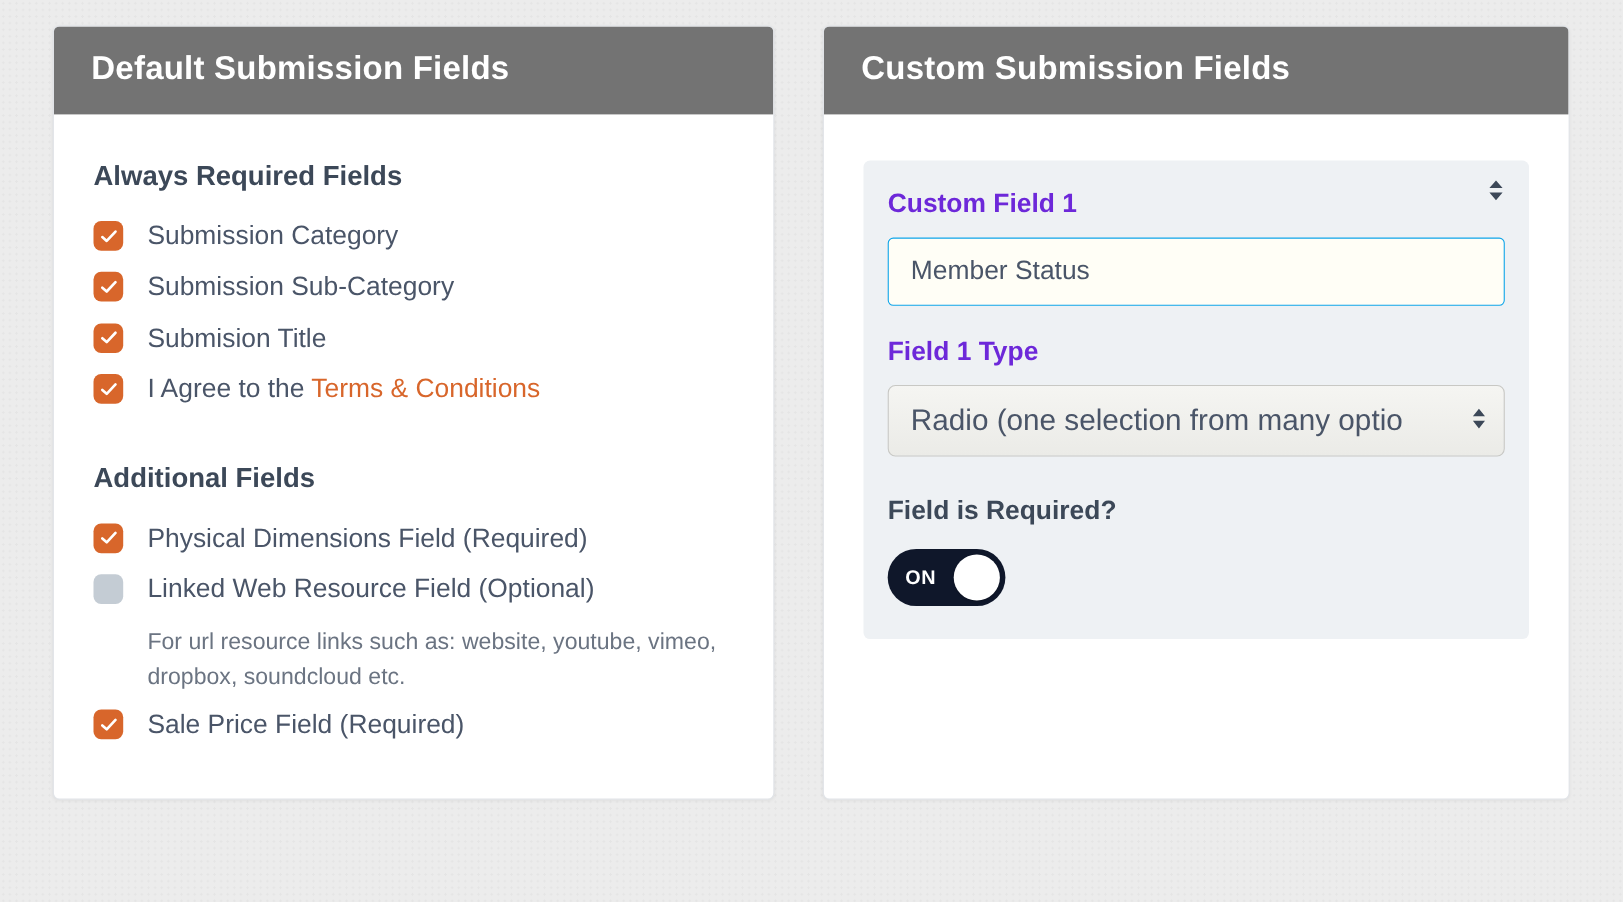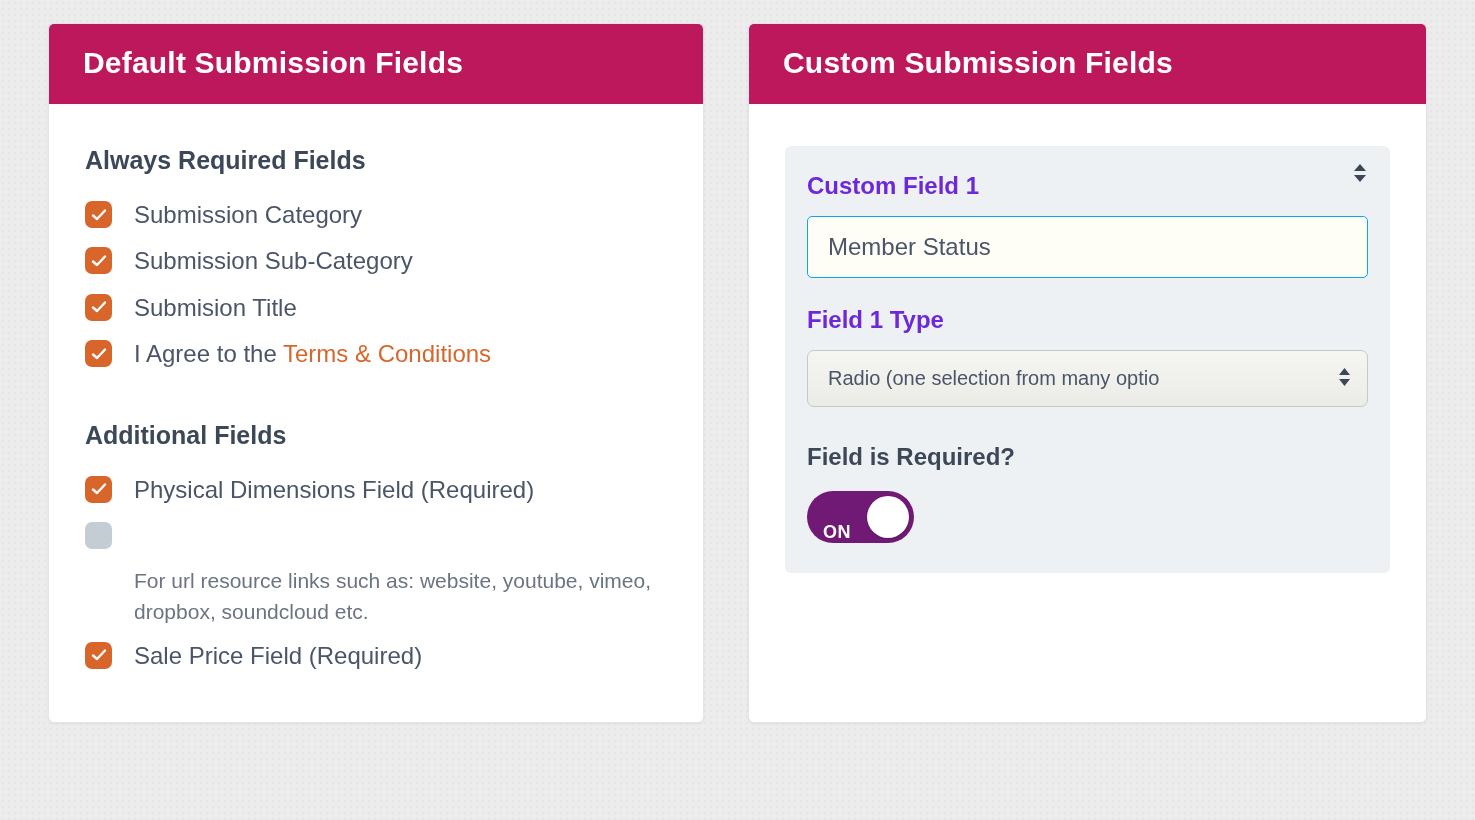--- a/index.html
+++ b/index.html
@@ -25,21 +25,21 @@
     border-radius: 6px;
     box-shadow: 0 1px 3px rgba(0,0,0,0.05);
     overflow: hidden;
     flex: 1;
     display: flex;
     flex-direction: column;
   }
   .card-left { width: 656px; flex: 0 0 656px; }
   .card-right { flex: 1; }
   .card-header {
-    background: #be185d;
+    background: #737373;
     color: #ffffff;
     padding: 22px 34px 24px 34px;
     font-size: 30px;
     font-weight: 600;
     letter-spacing: .2px;
   }
   .card-body {
     padding: 42px 36px 40px 36px;
   }
   .section-title {
@@ -122,21 +122,21 @@
   .select-wrap {
     position: relative;
     width: 100%;
     margin-bottom: 4px;
   }
   .select-input {
     width: 100%;
     background: linear-gradient(#f5f5f2, #ebebe7);
     border: 1px solid #c8c8c4;
     border-radius: 7px;
-    font-size: 20px;
+    font-size: 27px;
     color: #4a5568;
     padding: 16px 48px 16px 20px;
     appearance: none;
     outline: none;
     white-space: nowrap;
     overflow: hidden;
     text-overflow: clip;
   }
   .select-arrows {
     position: absolute;
@@ -149,24 +149,24 @@
 
   .req-label {
     font-size: 24px;
     font-weight: 700;
     color: #3c4858;
     margin-top: 36px;
     margin-bottom: 20px;
   }
   .toggle {
     width: 107px; height: 52px;
-    background: #701a75;
+    background: #0f172a;
     border-radius: 30px;
     position: relative;
-    display: flex; align-items: flex-end;
+    display: flex; align-items: center;
     padding: 0 10px;
     cursor: pointer;
   }
   .toggle-label {
     color: #fff;
     font-weight: 700;
     font-size: 18px;
     letter-spacing: .5px;
     margin-left: 6px;
   }
@@ -243,20 +243,21 @@
                   <path d="M2 8.5 L6 12 L14 3.5" stroke="#fff" stroke-width="2.4" fill="none" stroke-linecap="round" stroke-linejoin="round"></path>
                 </svg>
             </span>
             <span class="field-text">Physical Dimensions Field (Required)</span>
           </li>
 
 
           <li>
             <div class="field-item">
               <span class="checkbox unchecked"></span>
+              <span class="field-text">Linked Web Resource Field (Optional)</span>
             </div>
             <div class="field-sub">For url resource links such as: website, youtube, vimeo, dropbox, soundcloud etc.</div>
           </li>
 
           <li class="field-item" style="margin-top:8px;">
             <span class="checkbox checked">
               <svg viewBox="0 0 16 16">
                   <path d="M2 8.5 L6 12 L14 3.5" stroke="#fff" stroke-width="2.4" fill="none" stroke-linecap="round" stroke-linejoin="round"></path>
                 </svg>
             </span>

